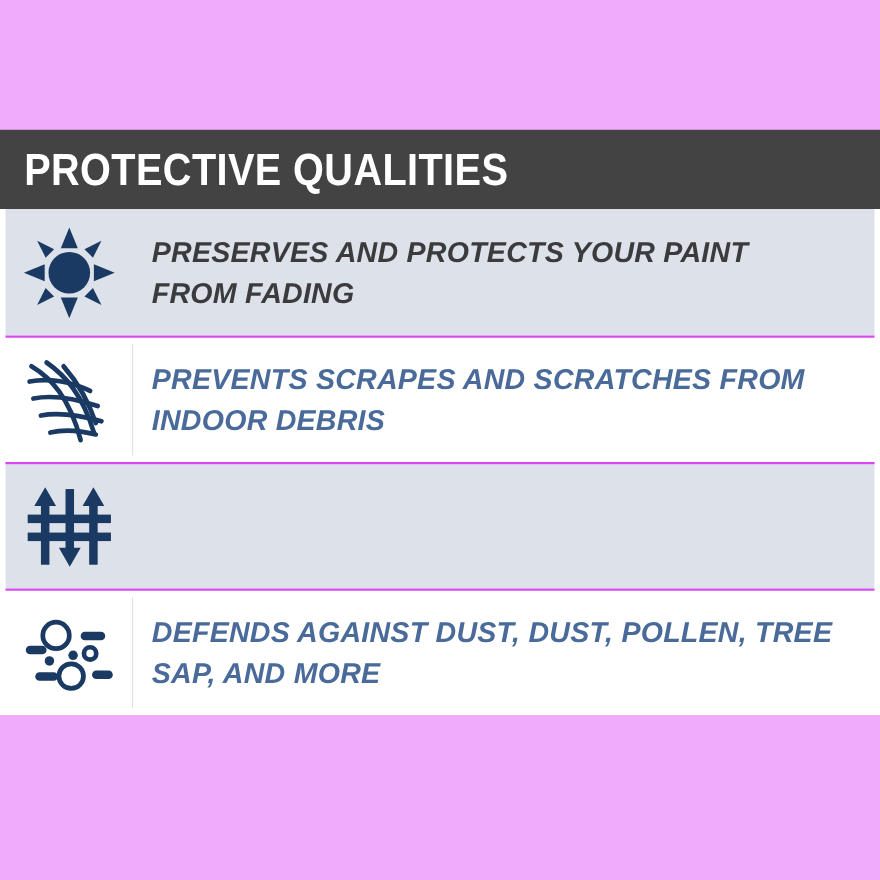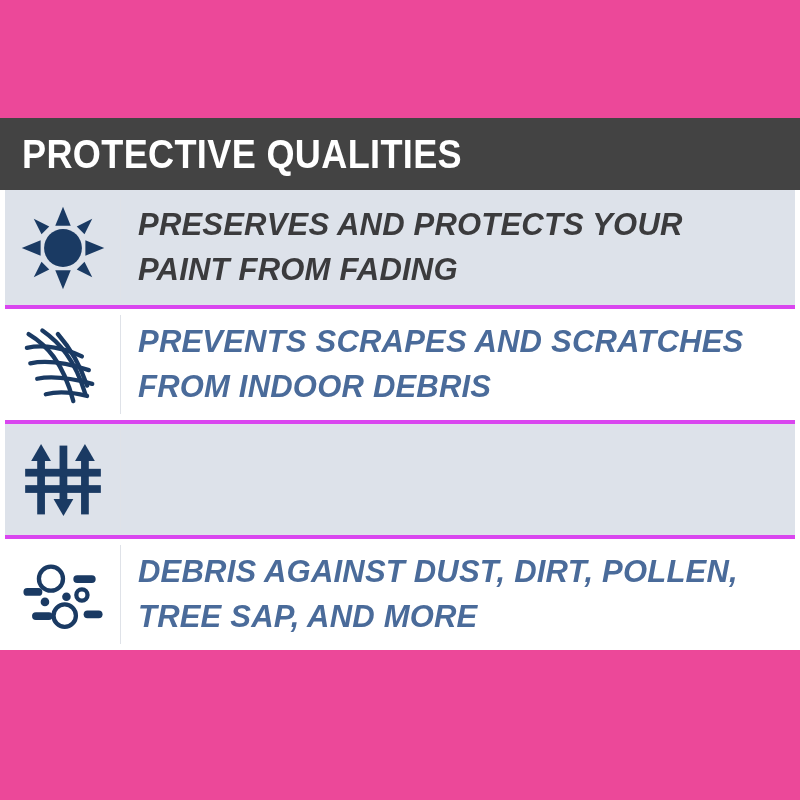--- a/index.html
+++ b/index.html
@@ -10,21 +10,21 @@
     width: 800px;
     height: 800px;
     background: #ffffff;
     font-family: "Liberation Sans", sans-serif;
     overflow: hidden;
   }
   .page {
     position: relative;
     width: 800px;
     height: 800px;
-    background: #ec4899;
+    background: #f0abfc;
   }
   .panel {
     position: absolute;
     left: 0px;
     top: 118px;
     width: 800px;
   }
   .panel-header {
     background: #434343;
     height: 72px;
@@ -56,21 +56,21 @@
     height: 115px;
     box-sizing: border-box;
   }
   .row.alt {
     background: #dde2ea;
   }
   .row.plain {
     background: #ffffff;
   }
   .row + .row {
-    border-top: 4px solid #d946ef;
+    border-top: 2px solid #d946ef;
   }
   .row-icon {
     flex: 0 0 115px;
     width: 115px;
     height: 115px;
     display: flex;
     align-items: center;
     justify-content: center;
     box-sizing: border-box;
   }
@@ -81,21 +81,21 @@
     bottom: 6px;
     width: 1px;
     background: #dfe2e8;
   }
   .row-text {
     flex: 1 1 auto;
     padding: 0 33px 0 18px;
     font-family: "Liberation Sans Narrow", "Liberation Sans", sans-serif;
     font-weight: 700;
     font-style: italic;
-    font-size: 31px;
+    font-size: 26px;
     line-height: 1.42;
     letter-spacing: 0.2px;
     box-sizing: border-box;
   }
   .text-dark {
     color: #3b3b3d;
   }
   .text-blue {
     color: #4a6b9a;
   }
@@ -195,18 +195,18 @@
                 <circle cx="29" cy="58" r="5"></circle>
                 <rect x="62" y="27" width="26" height="9" rx="4.5"></rect>
                 <rect x="4" y="42" width="22" height="9" rx="4.5"></rect>
                 <rect x="14" y="70" width="24" height="9" rx="4.5"></rect>
                 <rect x="74" y="68" width="22" height="9" rx="4.5"></rect>
               </g>
             </svg>
           </span>
         </div>
         <div class="row-divider"></div>
-        <div class="row-text text-blue">DEBRIS AGAINST DUST, DIRT, POLLEN, TREE SAP, AND MORE</div>
+        <div class="row-text text-blue">DEFENDS AGAINST DUST, DUST, POLLEN, TREE SAP, AND MORE</div>
       </div>
 
     </div>
   </div>
 </div>
 
 </body></html>

